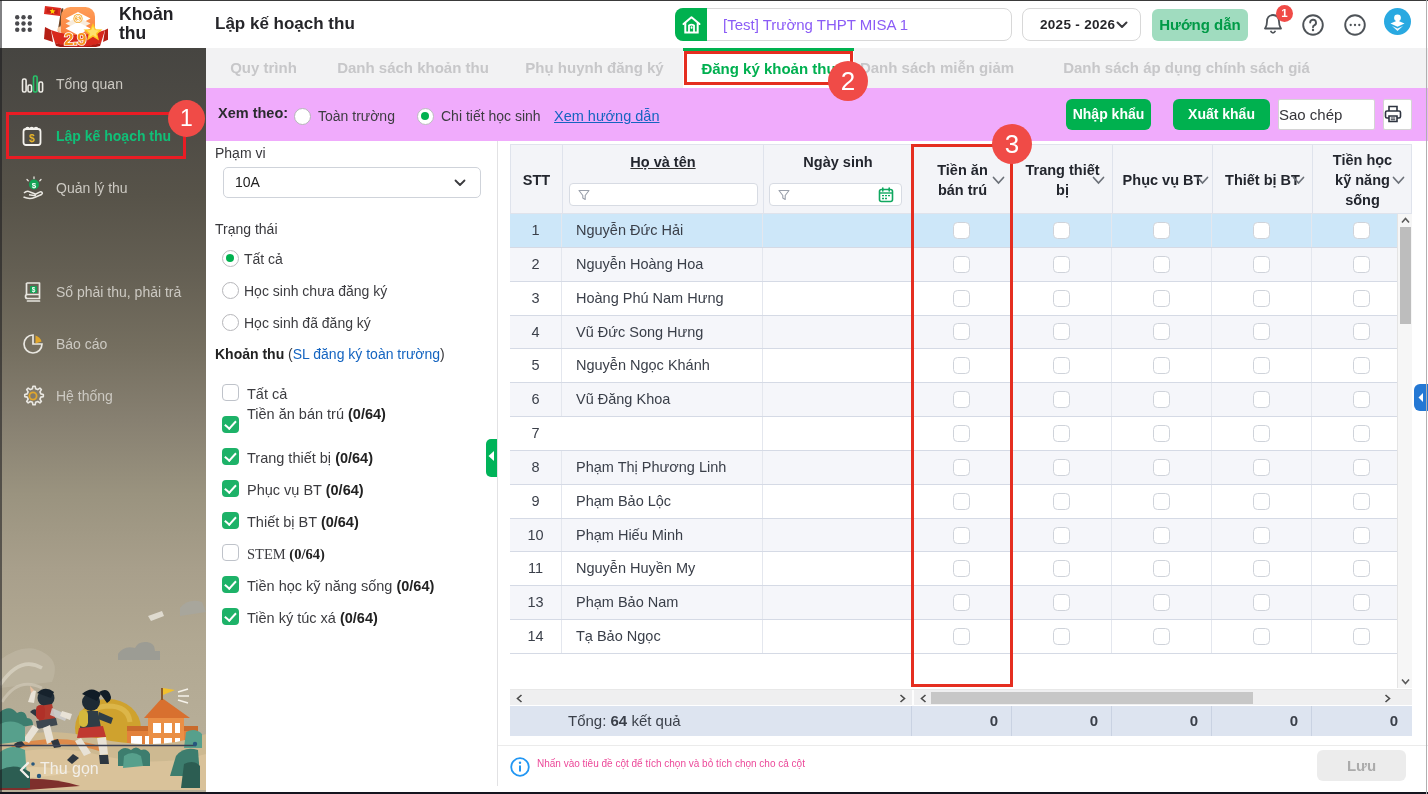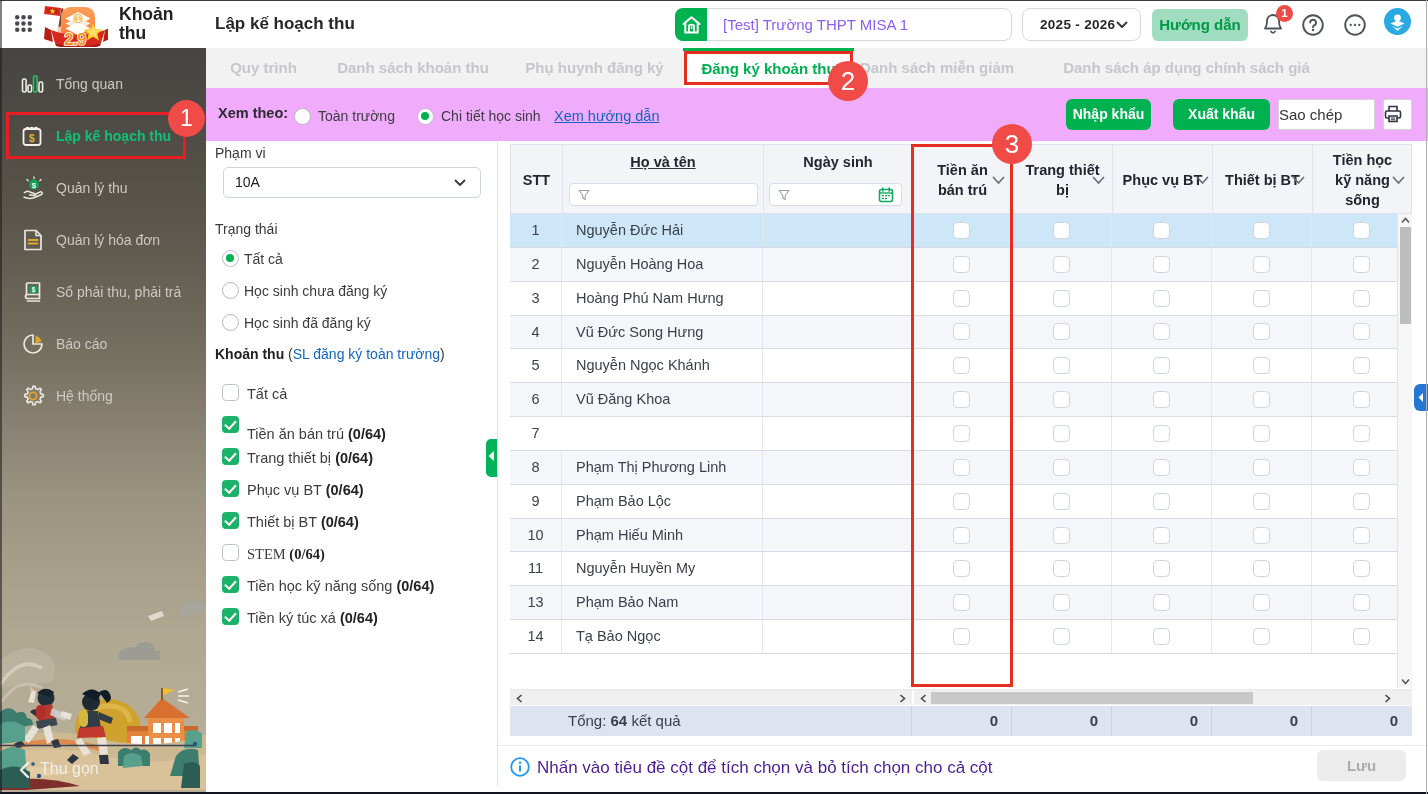--- a/index.html
+++ b/index.html
@@ -299,28 +299,20 @@
   <div class="mitem" style="top:123px">
     <svg class="mic" viewBox="0 0 24 24">
       <circle cx="13" cy="8.5" r="5" fill="#12a356"></circle>
       <text x="13" y="11.5" font-size="8" font-weight="bold" fill="#fff" text-anchor="middle">$</text>
       <path d="M3 17 q3 -3 6 -1 l4 1.5 q2 .8 1 2.2 l-6 -1" fill="none" stroke="#e9e7e1" stroke-width="1.5"></path>
       <path d="M2.5 21 q6 2.5 11 .5 l7 -3 q1.5 -1 .3 -2.3 q-1 -.8 -2.3 0 l-4.5 2.3" fill="none" stroke="#e9e7e1" stroke-width="1.5"></path>
       <path d="M6 3.5 l1.2 1.2 M20 3.5 l-1.2 1.2 M13 1 v1.6" stroke="#e9e7e1" stroke-width="1.3" stroke-linecap="round"></path>
     </svg>
     <div class="mtx">Quản lý thu</div>
   </div>
-  <div class="mitem" style="top:175px">
-    <svg class="mic" viewBox="0 0 24 24">
-      <path d="M4 2.5 h11 l5 5 v14 h-16 Z" fill="none" stroke="#e9e7e1" stroke-width="1.7" stroke-linejoin="round"></path>
-      <path d="M15 2.5 v5 h5" fill="none" stroke="#e9e7e1" stroke-width="1.5"></path>
-      <path d="M7.5 12 h9 M7.5 15.5 h9" stroke="#e0a62c" stroke-width="2" stroke-linecap="round"></path>
-    </svg>
-    <div class="mtx">Quản lý hóa đơn</div>
-  </div>
   <div class="mitem" style="top:227px">
     <svg class="mic" viewBox="0 0 24 24">
       <path d="M5.5 3 h13 v15.5 h-12 a2 2 0 0 1 0 -4 h12" fill="none" stroke="#e9e7e1" stroke-width="1.7" stroke-linejoin="round"></path>
       <path d="M5.5 3 v12" stroke="#e9e7e1" stroke-width="1.7"></path>
       <rect x="9" y="6" width="7" height="7" rx="1" fill="#12a356"></rect>
       <text x="12.5" y="11.6" font-size="6.5" font-weight="bold" fill="#fff" text-anchor="middle">$</text>
       <path d="M6.5 21 h12" stroke="#e9e7e1" stroke-width="1.7" stroke-linecap="round"></path>
     </svg>
     <div class="mtx">Sổ phải thu, phải trả</div>
   </div>
@@ -384,21 +376,21 @@
   <div class="radio on" style="left:16px;top:109px;"></div>
   <div class="rlabel" style="top:110px;">Tất cả</div>
   <div class="radio" style="left:16px;top:141px;"></div>
   <div class="rlabel" style="top:142px;">Học sinh chưa đăng ký</div>
   <div class="radio" style="left:16px;top:173px;"></div>
   <div class="rlabel" style="top:174px;">Học sinh đã đăng ký</div>
   <div class="flabel" style="top:205px;font-weight:bold;color:#222;">Khoản thu <span style="font-weight:normal;color:#38383c">(</span><span style="font-weight:normal;color:#1464c0">SL đăng ký toàn trường</span><span style="font-weight:normal;color:#38383c">)</span></div>
   <div class="cb off" style="top:243px;"></div>
     <div class="clabel" style="top:245px;">Tất cả</div>
   <div class="cb on" style="top:275px;"></div>
-    <div class="clabel" style="top:285px;text-align:right;">Tiền ăn bán trú <span class="fbold">(0/64)</span></div>
+    <div class="clabel" style="top:265px;text-align:right;">Tiền ăn bán trú <span class="fbold">(0/64)</span></div>
   <div class="cb on" style="top:307px;"></div>
     <div class="clabel" style="top:309px;text-align:right;">Trang thiết bị <span class="fbold">(0/64)</span></div>
   <div class="cb on" style="top:339px;"></div>
     <div class="clabel" style="top:341px;">Phục vụ BT <span class="fbold">(0/64)</span></div>
   <div class="cb on" style="top:371px;"></div>
     <div class="clabel" style="top:373px;">Thiết bị BT <span class="fbold">(0/64)</span></div>
   <div class="cb off" style="top:403px;"></div>
     <div class="clabel" style="top:405px;font-family:Liberation Serif, serif;">STEM <span class="fbold">(0/64)</span></div>
   <div class="cb on" style="top:435px;"></div>
     <div class="clabel" style="top:437px;">Tiền học kỹ năng sống <span class="fbold">(0/64)</span></div>
@@ -766,19 +758,19 @@
   </div>
 </div>
 <div id="redbox3"></div>
 <div id="badge3" class="badge">3</div>
 <div id="footer">
   <svg style="position:absolute;left:12px;top:11px" width="20" height="20" viewBox="0 0 20 20">
     <circle cx="10" cy="10" r="8.8" fill="none" stroke="#2196f3" stroke-width="1.8"></circle>
     <circle cx="10" cy="5.8" r="1.2" fill="#2196f3"></circle>
     <rect x="9" y="8.3" width="2" height="6.5" rx="1" fill="#2196f3"></rect>
   </svg>
-  <div style="position:absolute;left:39px;top:12px;font-size:17px;color:#4c1d95;">Nhấn vào tiêu đề cột để tích chọn và bỏ tích chọn cho cả cột</div>
+  <div style="position:absolute;left:39px;top:12px;font-size:10px;color:#ec4899;">Nhấn vào tiêu đề cột để tích chọn và bỏ tích chọn cho cả cột</div>
 </div>
 <div id="luu">Lưu</div>
 <div id="btmline"></div>
 <div style="position:absolute;left:0;top:0;width:1428px;height:1.2px;background:#3a3a3a;z-index:60;"></div>
 <div style="position:absolute;left:0;top:0;width:1.6px;height:794px;background:rgba(25,25,30,0.55);z-index:60;"></div>
 <div style="position:absolute;left:1425.6px;top:0;width:1.2px;height:794px;background:#b0b0b0;z-index:60;"></div>
 
 </body></html>

